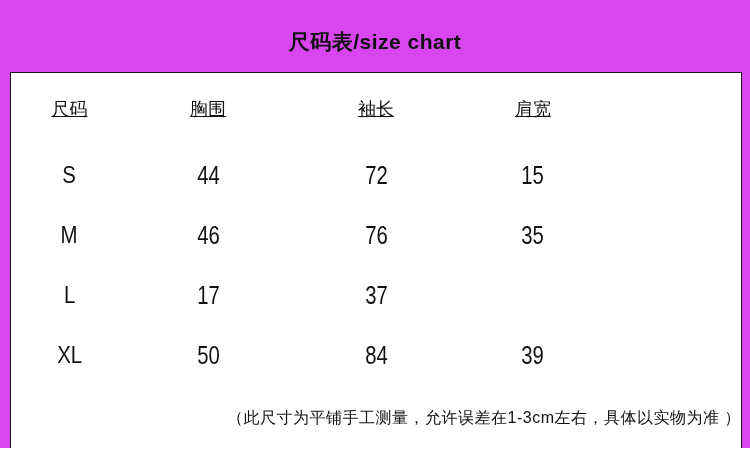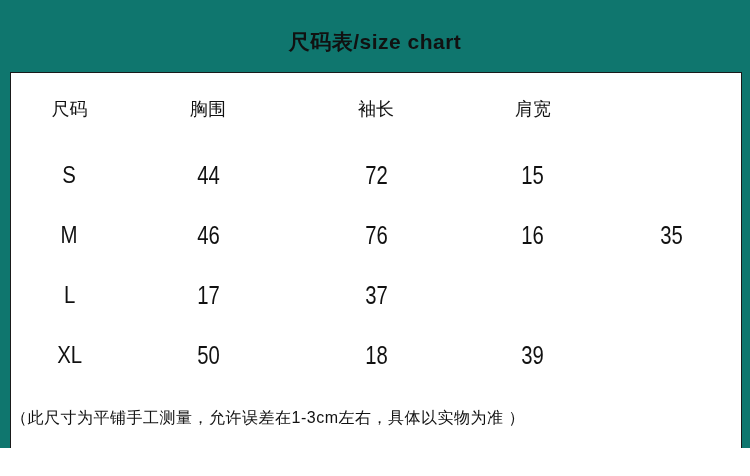--- a/index.html
+++ b/index.html
@@ -5,21 +5,21 @@
   * { margin: 0; padding: 0; box-sizing: border-box; }
   html, body { background: #ffffff; }
   body {
     font-family: "Liberation Sans", "DejaVu Sans", sans-serif;
     color: #111111;
   }
   .page {
     position: relative;
     width: 750px;
     height: 448px;
-    background: #0f766e;
+    background: #d946ef;
     overflow: hidden;
     padding-left: 48px;
   }
   .title {
     position: absolute;
     top: 28px;
     left: 0;
     width: 100%;
     text-align: center;
     font-size: 21px;
@@ -35,20 +35,21 @@
     height: 381px;
     border: 1px solid #1a1a1a;
     background: #ffffff;
     display: grid;
     grid-template-rows: 72px 60px 60px 60px 60px 1fr;
   }
   .row {
     display: grid;
     grid-template-columns: 16% 22% 24% 19% 19%;
     align-items: center;
+    text-decoration: underline;
   }
   .cell {
     text-align: center;
     overflow: visible;
     white-space: nowrap;
   }
   .hdr {
     font-size: 18px;
     color: #111111;
   }
@@ -60,21 +61,21 @@
   }
   .num {
     display: inline-block;
     font-size: 26px;
     transform: scaleX(0.78);
     color: #111111;
   }
   .note-row {
     display: flex;
     align-items: center;
-    justify-content: flex-start;
+    justify-content: flex-end;
   }
   .note {
     font-size: 16px;
     letter-spacing: 0.5px;
     color: #111111;
     white-space: nowrap;
   }
 </style>
 </head>
 <body>
@@ -96,34 +97,33 @@
       <span class="cell"><span class="size-label">S</span></span>
       <span class="cell"><span class="num">44</span></span>
       <span class="cell"><span class="num">72</span></span>
       <span class="cell"><span class="num">15</span></span>
     </div>
 
     <div class="row">
       <span class="cell"><span class="size-label">M</span></span>
       <span class="cell"><span class="num">46</span></span>
       <span class="cell"><span class="num">76</span></span>
-      <span class="cell"><span class="num">16</span></span>
       <span class="cell"><span class="num">35</span></span>
     </div>
 
     <div class="row">
       <span class="cell"><span class="size-label">L</span></span>
       <span class="cell"><span class="num">17</span></span>
       <span class="cell"><span class="num">37</span></span>
     </div>
 
     <div class="row">
       <span class="cell"><span class="size-label">XL</span></span>
       <span class="cell"><span class="num">50</span></span>
-      <span class="cell"><span class="num">18</span></span>
+      <span class="cell"><span class="num">84</span></span>
       <span class="cell"><span class="num">39</span></span>
     </div>
 
     <div class="note-row">
       <span class="note">（此尺寸为平铺手工测量，允许误差在1-3cm左右，具体以实物为准 ）</span>
     </div>
 
   </div>
 
 </div>

